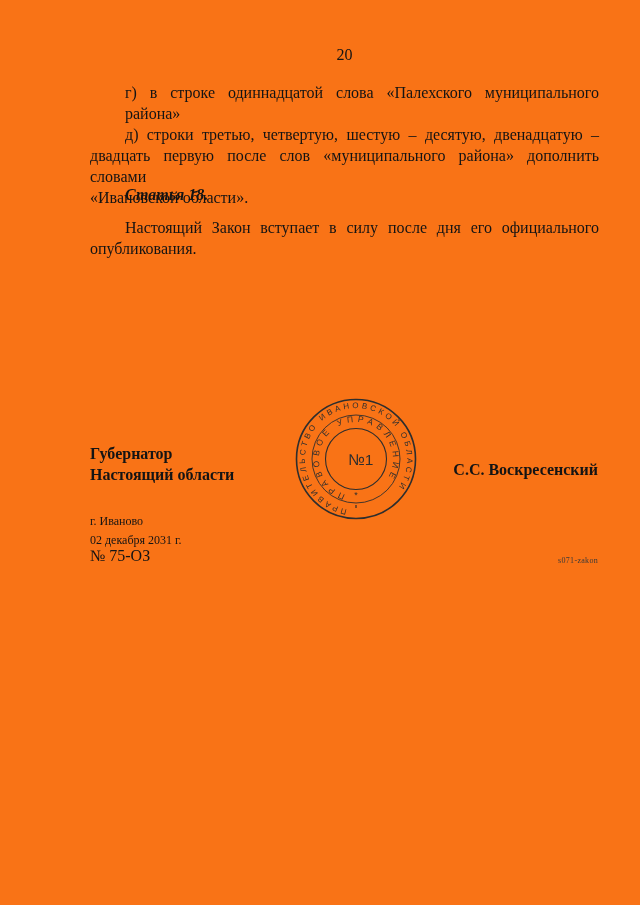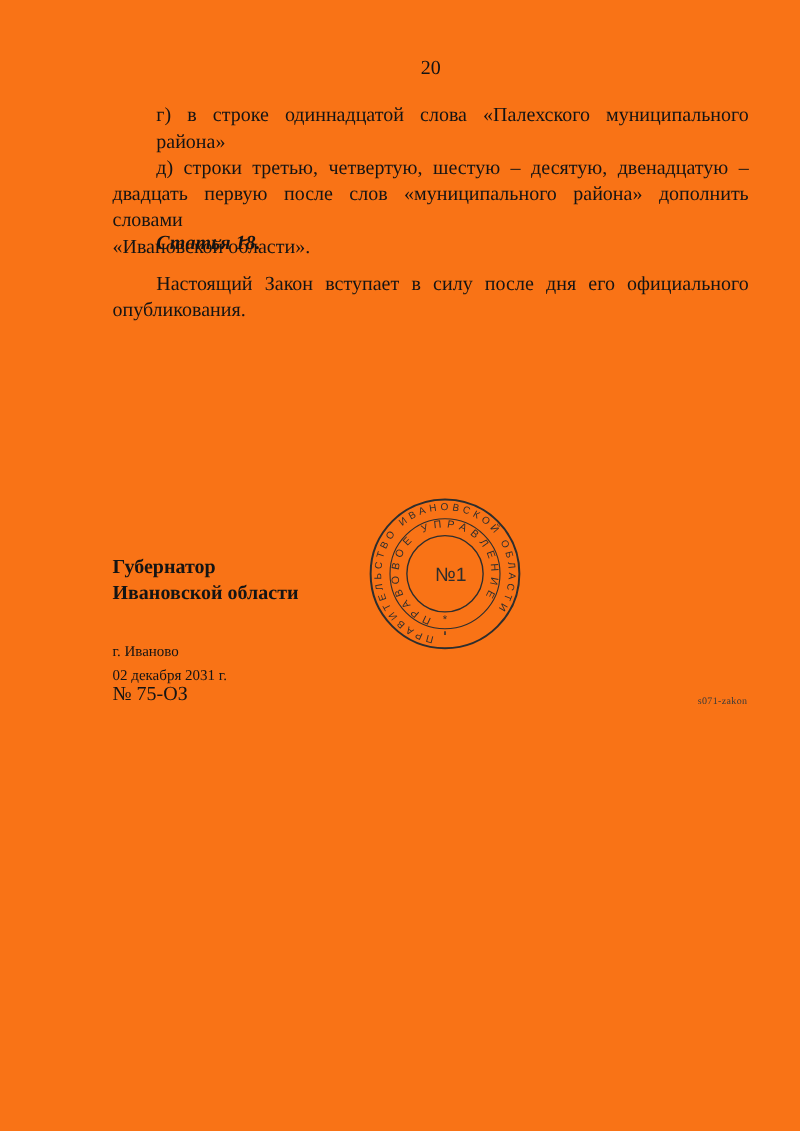--- a/index.html
+++ b/index.html
@@ -114,21 +114,21 @@
 
   <div class="article-heading">Статья 18.</div>
 
   <div class="text-block tb-final">
     <div class="line indent">Настоящий Закон вступает в силу после дня его официального</div>
     <div class="line last">опубликования.</div>
   </div>
 
   <div class="sig-title">
     <div>Губернатор</div>
-    <div>Ивановской области</div>
+    <div>Настоящий области</div>
   </div>
 
   <div class="stamp">
     <svg viewBox="0 0 122 122" xmlns="http://www.w3.org/2000/svg">
       <circle cx="61" cy="61" r="59.5" fill="none" stroke="#2e2e2e" stroke-width="1.6"></circle>
       <circle cx="61" cy="61" r="44" fill="none" stroke="#2e2e2e" stroke-width="0.9"></circle>
       <circle cx="61" cy="61" r="30.5" fill="none" stroke="#2e2e2e" stroke-width="1.1"></circle>
       <path id="outerTextPath" d="M 61,112 A 51,51 0 1 1 61,10 A 51,51 0 1 1 61,112" fill="none" stroke="none"></path>
       <path id="innerTextPath" d="M 61,98 A 37,37 0 1 1 61,24 A 37,37 0 1 1 61,98" fill="none" stroke="none"></path>
       <g transform="rotate(-8 61 61)">
@@ -138,20 +138,21 @@
         <text class="ring-text inner-ring">
           <textPath href="#innerTextPath" startOffset="16">ПРАВОВОЕ УПРАВЛЕНИЕ</textPath>
         </text>
       </g>
       <text class="stamp-center" x="53" y="66.5">№1</text>
       <text class="stamp-star" x="61" y="100" text-anchor="middle">*</text>
       <rect x="60.4" y="107" width="1.2" height="3" fill="#2e2e2e"></rect>
     </svg>
   </div>
 
+  <div class="sig-name">С.С. Воскресенский</div>
 
   <div class="place-date">
     <div>г. Иваново</div>
     <div>02 декабря 2031 г.</div>
   </div>
 
   <div class="doc-number">№ 75-ОЗ</div>
 
   <div class="file-mark">s071-zakon</div>
 

